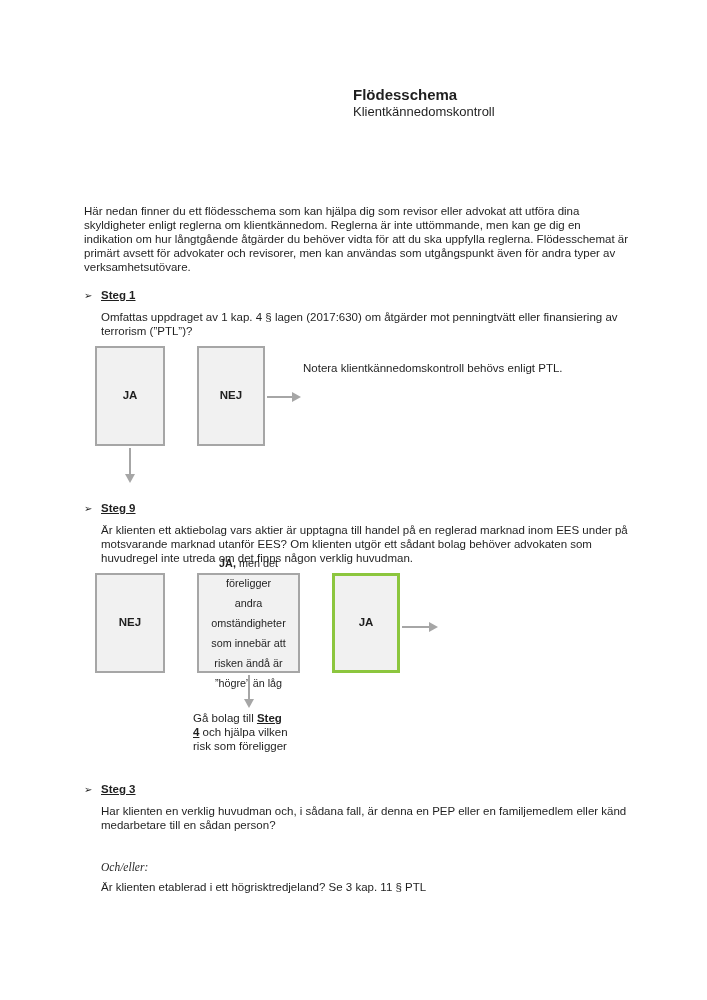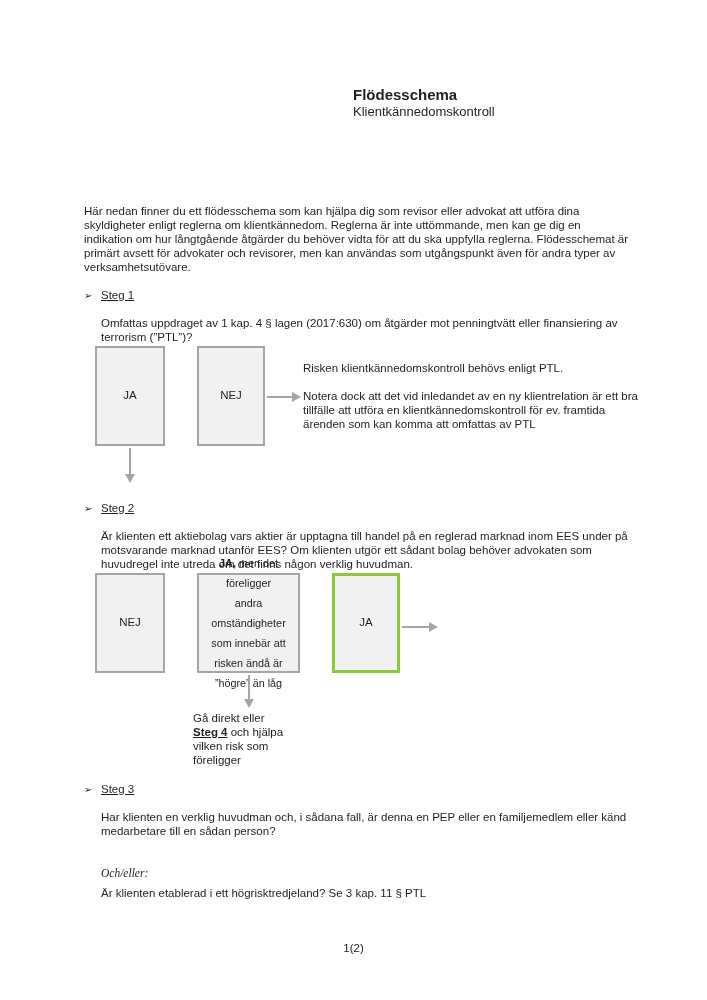--- a/index.html
+++ b/index.html
@@ -21,31 +21,31 @@
   }
   .abs{position:absolute;}
 
   
   .doc-title{font-size:15px;font-weight:bold;line-height:18px;}
   .doc-subtitle{font-size:13px;line-height:16px;}
 
   
   .step-head{display:flex;}
   .bullet{width:17px;font-size:10px;line-height:14px;flex:none;}
-  .step-label{font-weight:normal;text-decoration:underline;}
-  .step-question{margin-left:17px;margin-top:14px;}
+  .step-label{font-weight:bold;text-decoration:underline;}
+  .step-question{margin-left:17px;margin-top:8px;}
 
   
   .fbox{
     position:absolute;
     background:var(--box-fill);
     border:2px solid var(--box-border);
     display:flex;align-items:center;justify-content:center;
     text-align:center;
-    font-weight:normal;
+    font-weight:bold;
   }
   .fbox.green{border:3px solid var(--green-border);}
   .fbox.multi{
     font-weight:normal;
     font-size:10.8px;line-height:20px;
     padding:3px 16px;
   }
 
   
   .arrow-right{position:absolute;height:12px;}
@@ -93,28 +93,27 @@
   <div class="arrow-right" style="left:267px;top:391px;width:34px;">
     <span class="shaft"></span>
       <span class="head"></span>
   </div>
   <div class="arrow-down" style="left:124px;top:448px;height:35px;">
     <span class="shaft"></span>
       <span class="head"></span>
   </div>
 
   <div class="abs" style="left:303px;top:362px;width:335px;">
-    <div class="para">Risken klientkännedomskontroll behövs enligt PTL.</div>
-    <div class="para">Notera dock att det vid inledandet av en ny klientrelation är ett bra tillfälle att utföra en klientkännedomskontroll för ev. framtida ärenden som kan komma att omfattas av PTL</div>
+    <div class="para">Notera klientkännedomskontroll behövs enligt PTL.</div>
   </div>
 
   <div class="abs" style="left:84px;top:502px;width:548px;">
     <div class="step-head">
       <span class="bullet">➢</span>
-      <span class="step-label">Steg 2</span>
+      <span class="step-label">Steg 9</span>
     </div>
     <div class="step-question">Är klienten ett aktiebolag vars aktier är upptagna till handel på en reglerad marknad inom EES under på motsvarande marknad utanför EES? Om klienten utgör ett sådant bolag behöver advokaten som huvudregel inte utreda om det finns någon verklig huvudman.</div>
   </div>
 
   <div class="fbox" style="left:95px;top:573px;width:70px;height:100px;">
     <span>NEJ</span>
   </div>
   <div class="fbox multi" style="left:197px;top:573px;width:103px;height:100px;">
     <span><span class="b">JA,</span><span> men det föreligger andra omständigheter som innebär att risken ändå är ”högre” än låg</span></span>
   </div>
@@ -126,28 +125,27 @@
     <span class="shaft"></span>
       <span class="head"></span>
   </div>
   <div class="arrow-down" style="left:243px;top:675px;height:33px;">
     <span class="shaft"></span>
       <span class="head"></span>
   </div>
 
 
   <div class="abs" style="left:193px;top:712px;width:96px;">
-    <span>Gå direkt eller </span><span class="bu">Steg 4</span><span> och hjälpa vilken risk som föreligger</span>
+    <span>Gå bolag till </span><span class="bu">Steg 4</span><span> och hjälpa vilken risk som föreligger</span>
   </div>
 
   <div class="abs" style="left:84px;top:783px;width:548px;">
     <div class="step-head">
       <span class="bullet">➢</span>
       <span class="step-label">Steg 3</span>
     </div>
     <div class="step-question">Har klienten en verklig huvudman och, i sådana fall, är denna en PEP eller en familjemedlem eller känd medarbetare till en sådan person?</div>
     <div class="step-question it" style="margin-top:28px;font-family:Liberation Serif, serif;">Och/eller:</div>
     <div class="step-question" style="margin-top:6px;">Är klienten etablerad i ett högrisktredjeland? Se 3 kap. 11 § PTL</div>
   </div>
 
-  <div class="abs footer" style="left:0;top:942px;">1(2)</div>
 
 </div>
 
 </body></html>

